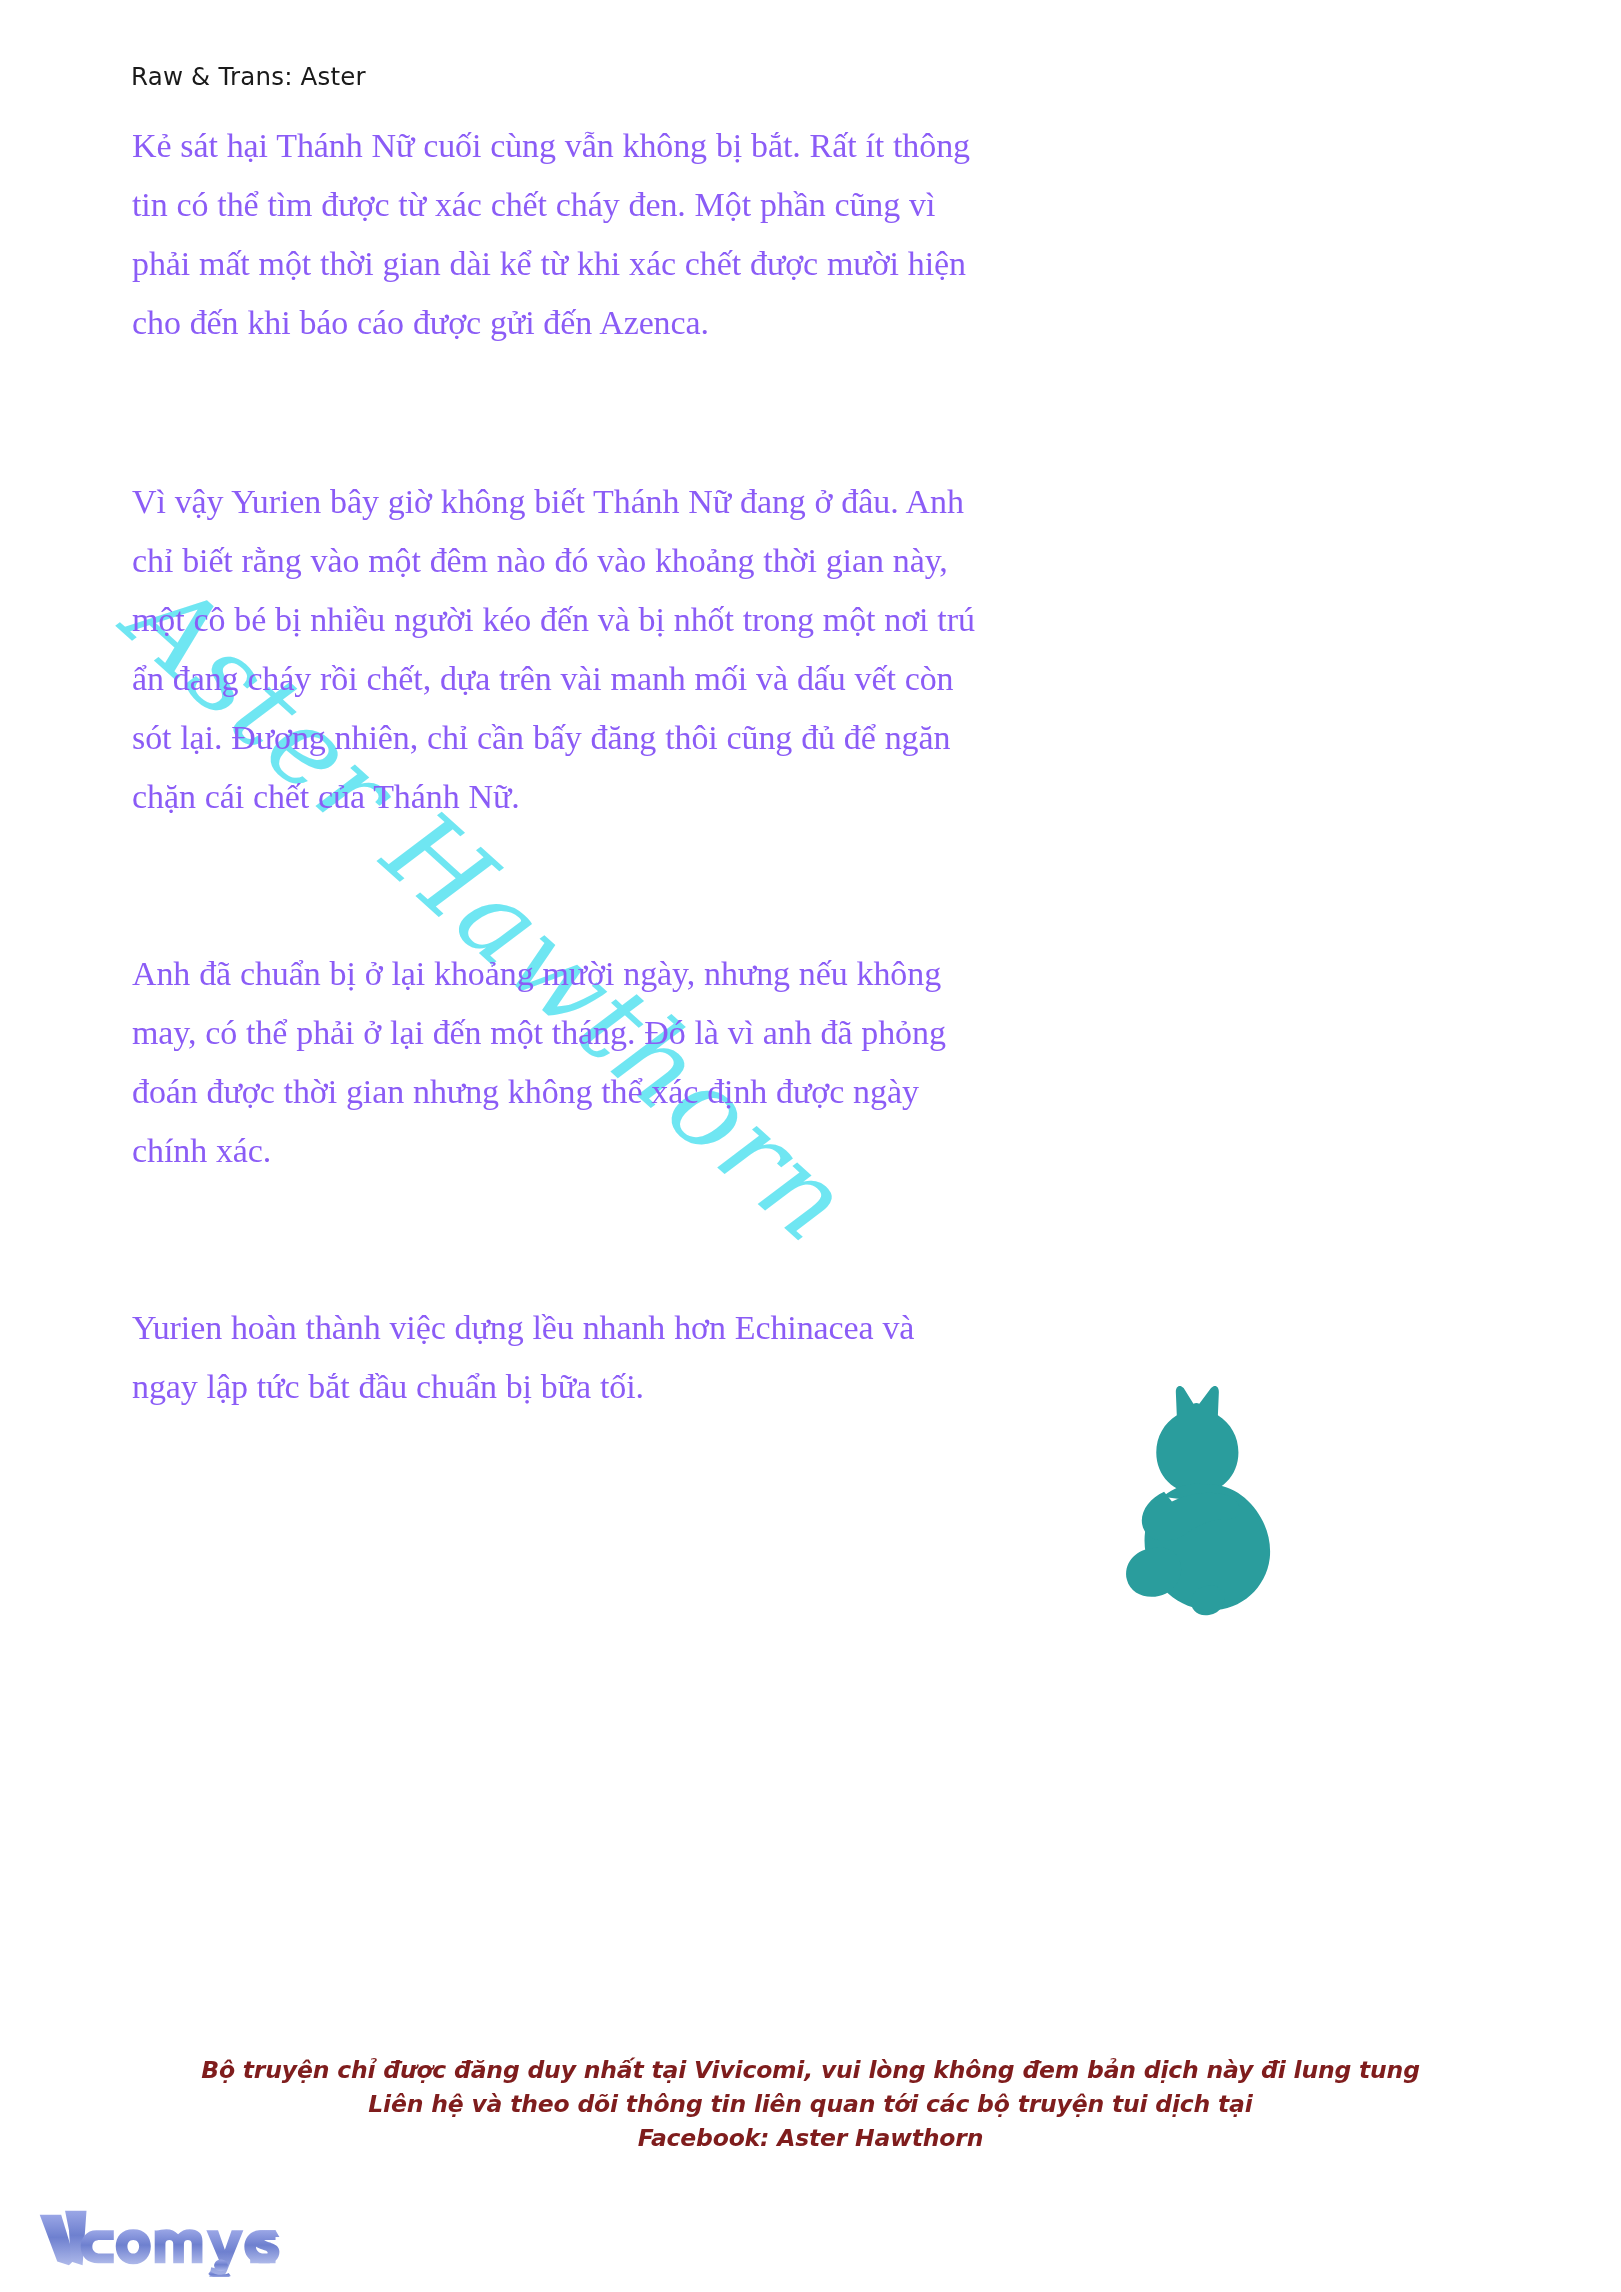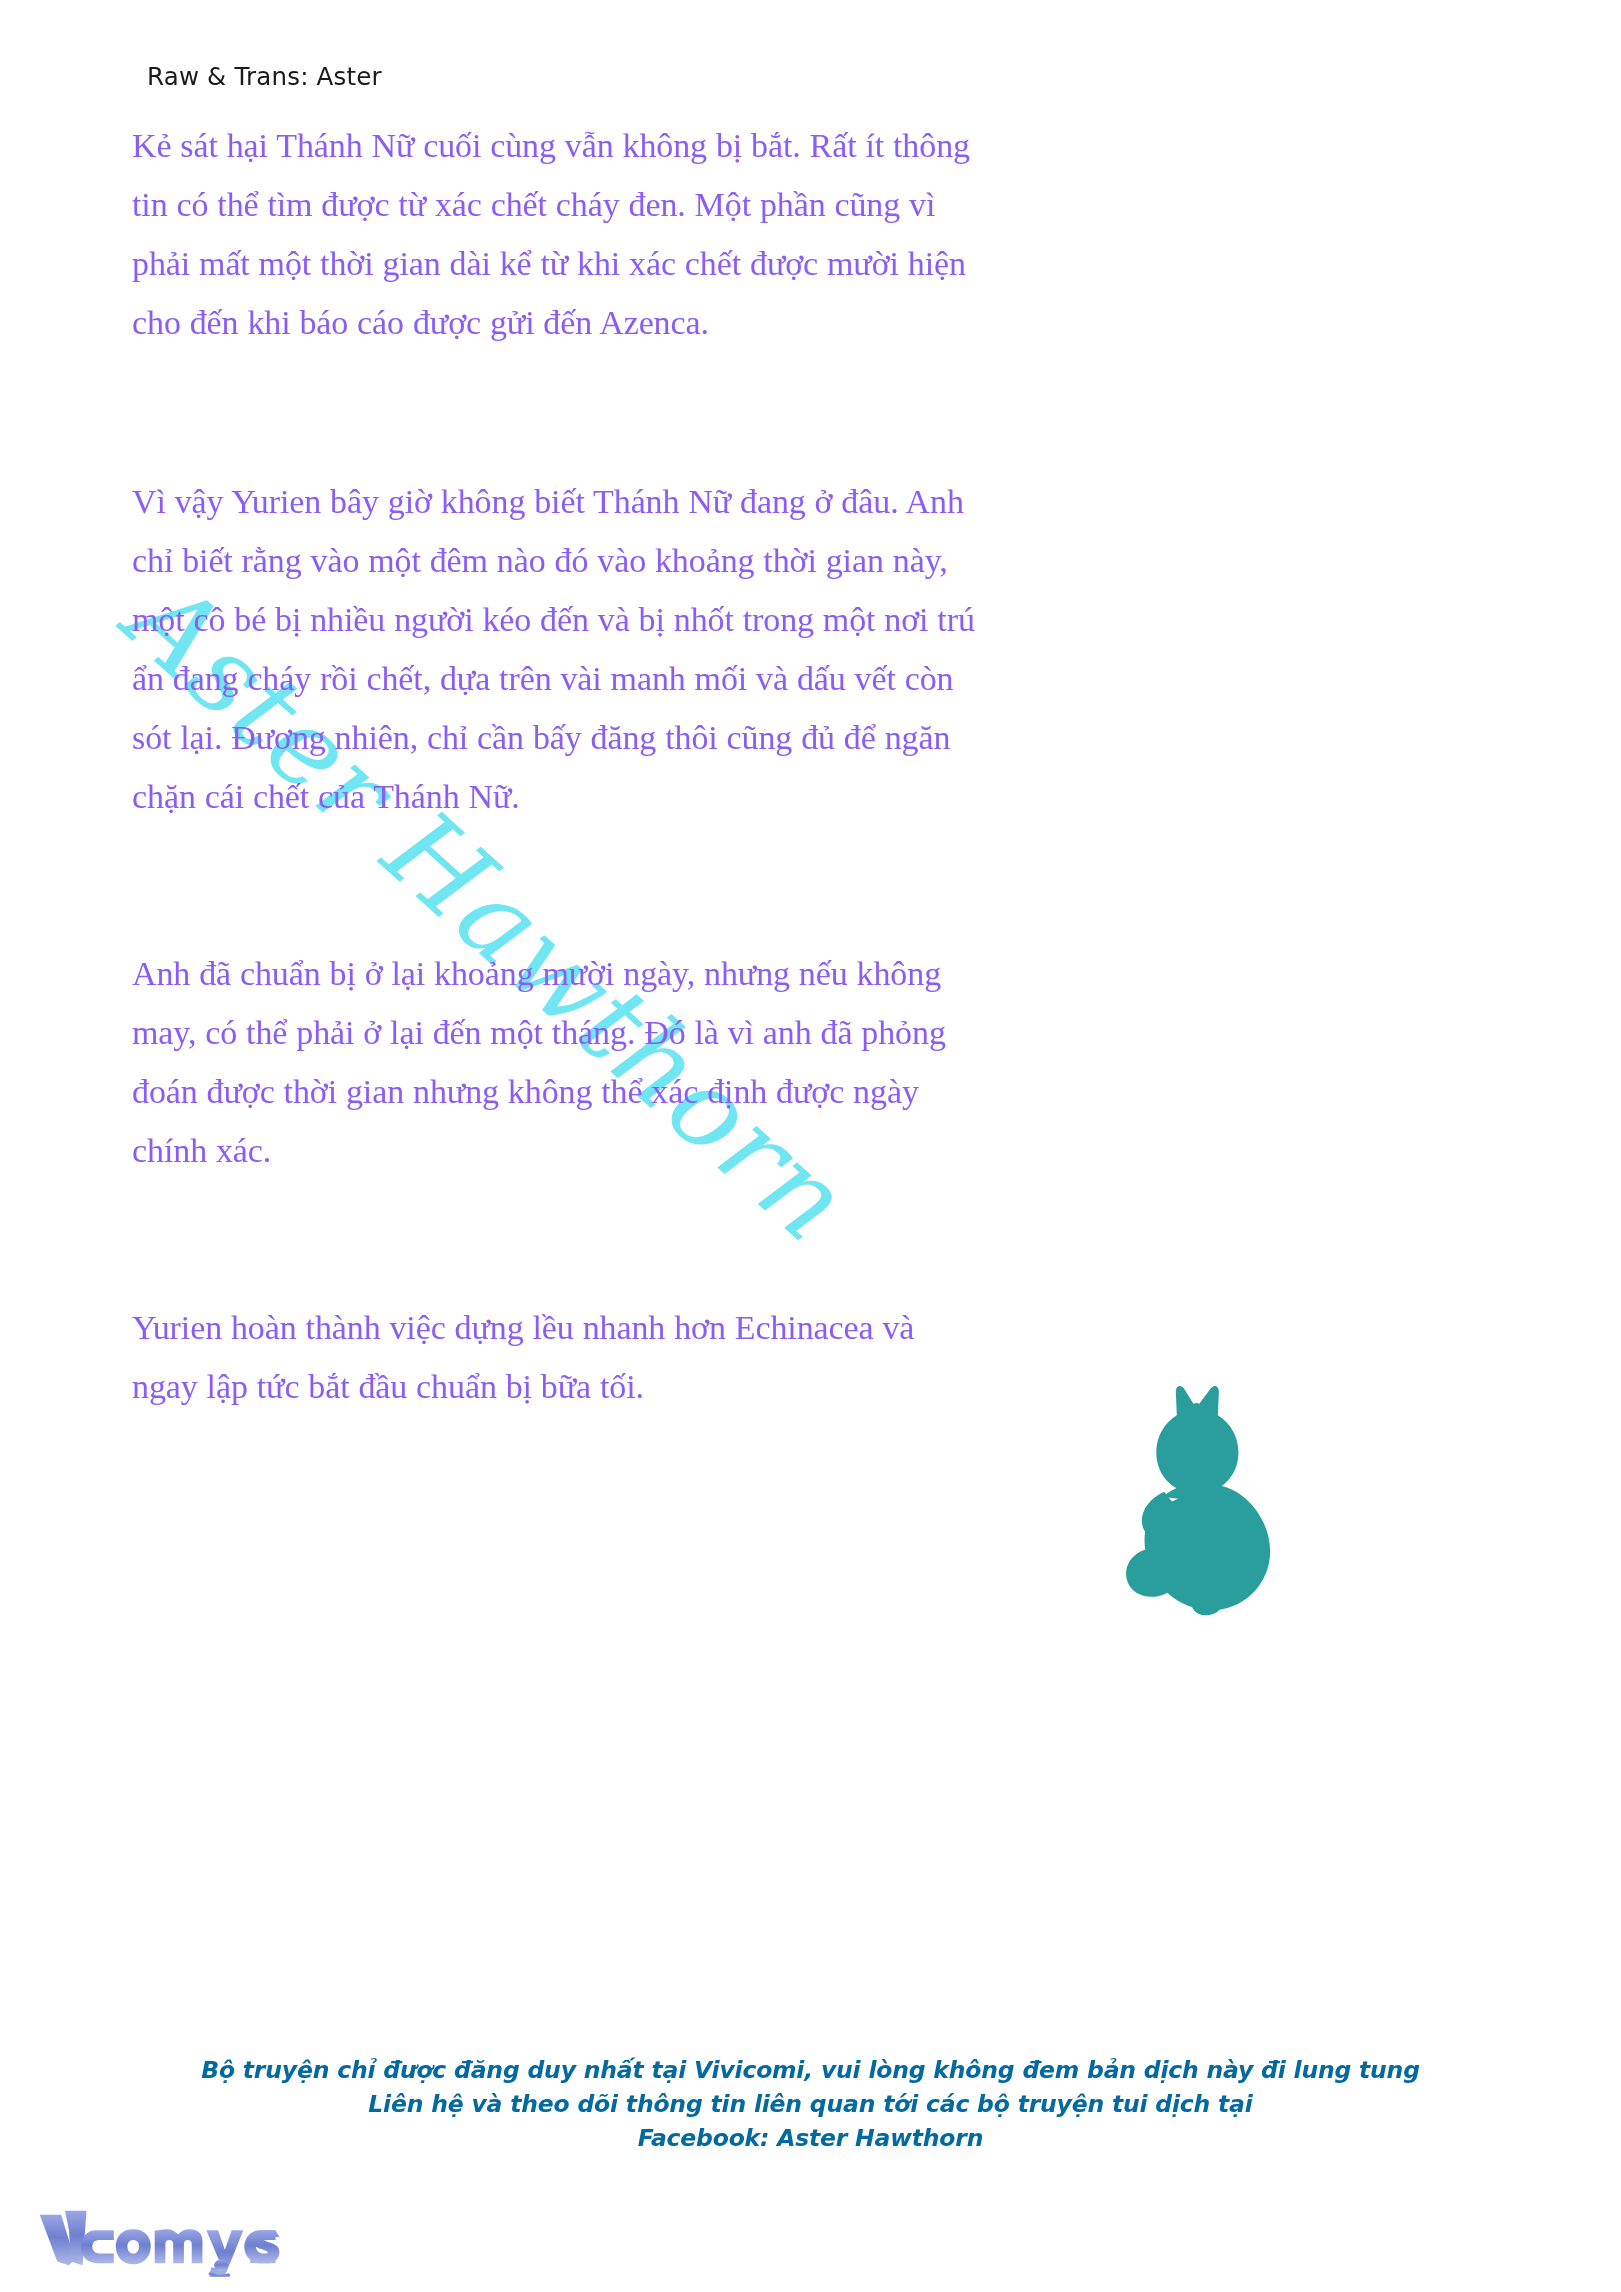--- a/index.html
+++ b/index.html
@@ -18,21 +18,21 @@
   
   #page {
     position: absolute;
     inset: 0;
     background: #ffffff;
   }
 
   
   #header {
     position: absolute;
-    left: 147px;
+    left: 131px;
     top: 62px;
     font-family: "DejaVu Sans", "Liberation Sans", sans-serif;
     font-size: 24.5px;
     font-weight: 400;
     color: #1a1a1a;
     letter-spacing: 0.2px;
     white-space: nowrap;
   }
 
   
@@ -104,21 +104,21 @@
     text-align: center;
     z-index: 5;
   }
   #footer-note .fline {
     display: block;
     font-family: "DejaVu Sans", "Liberation Sans", sans-serif;
     font-style: italic;
     font-weight: bold;
     font-size: 23.5px;
     line-height: 34px;
-    color: #0369a1;
+    color: #7f1d1d;
     letter-spacing: -0.2px;
   }
 
   
   #brand-logo {
     position: absolute;
     left: 35px;
     top: 2201px;
     width: 255px;
     height: 76px;

